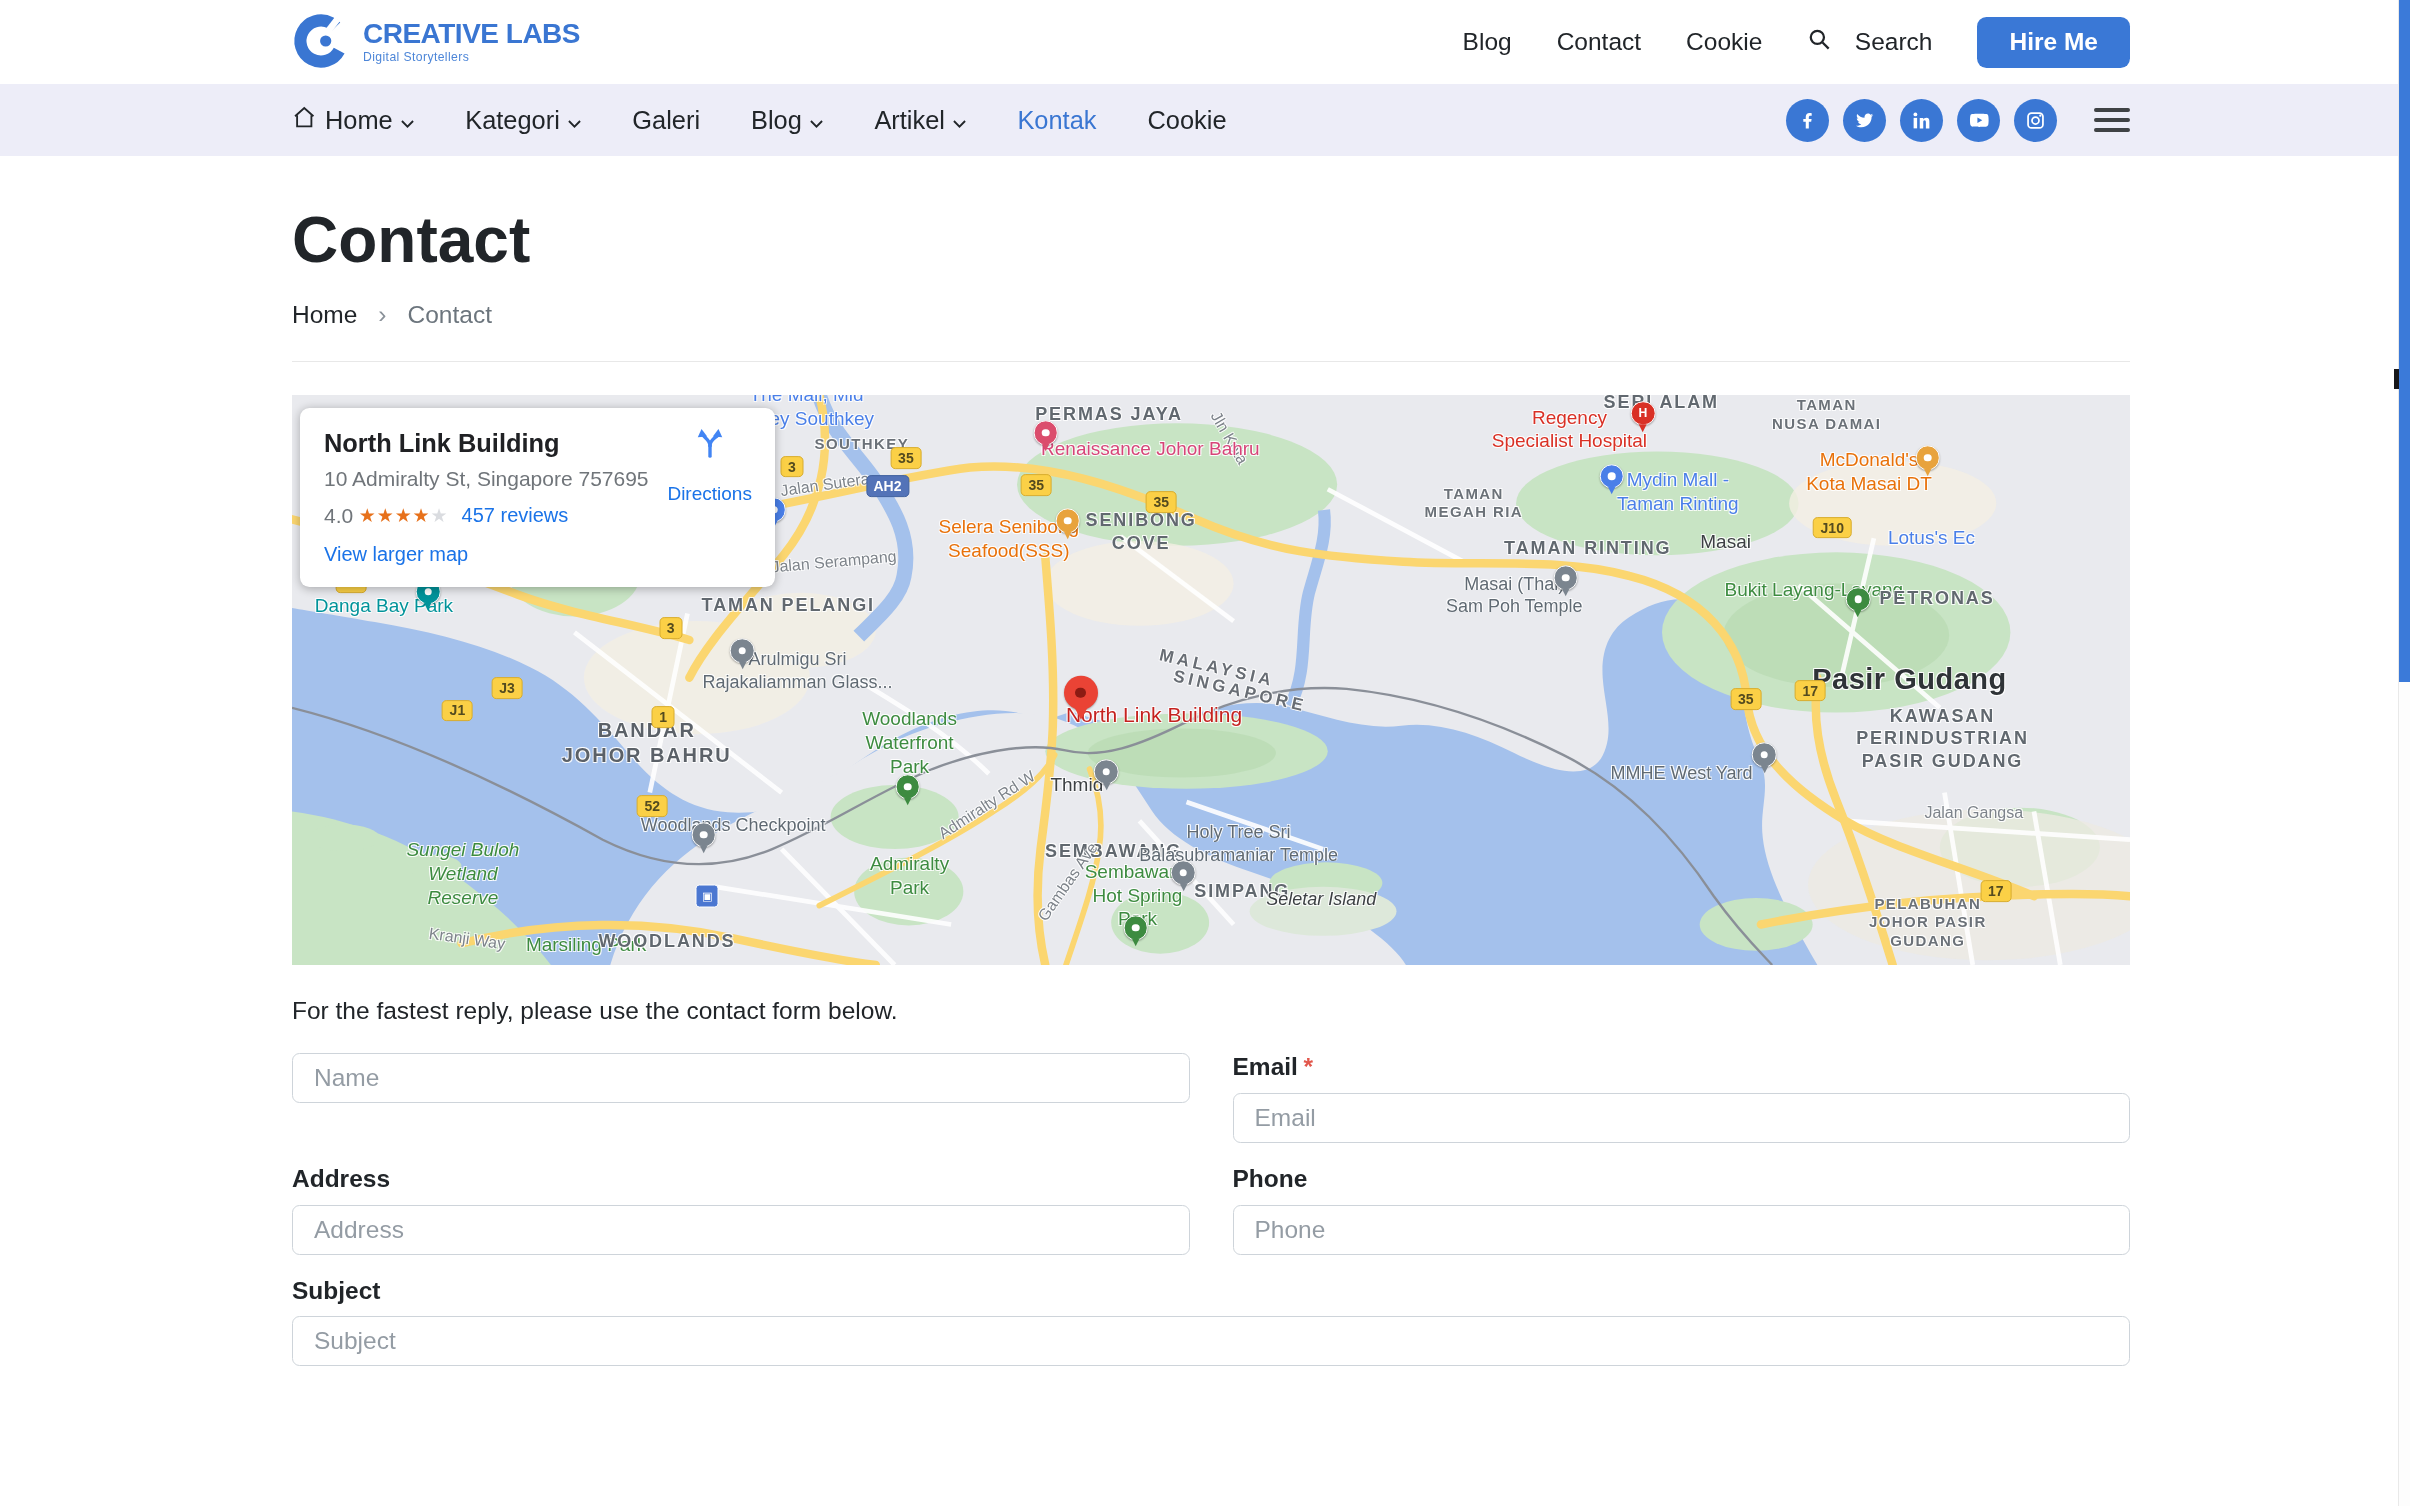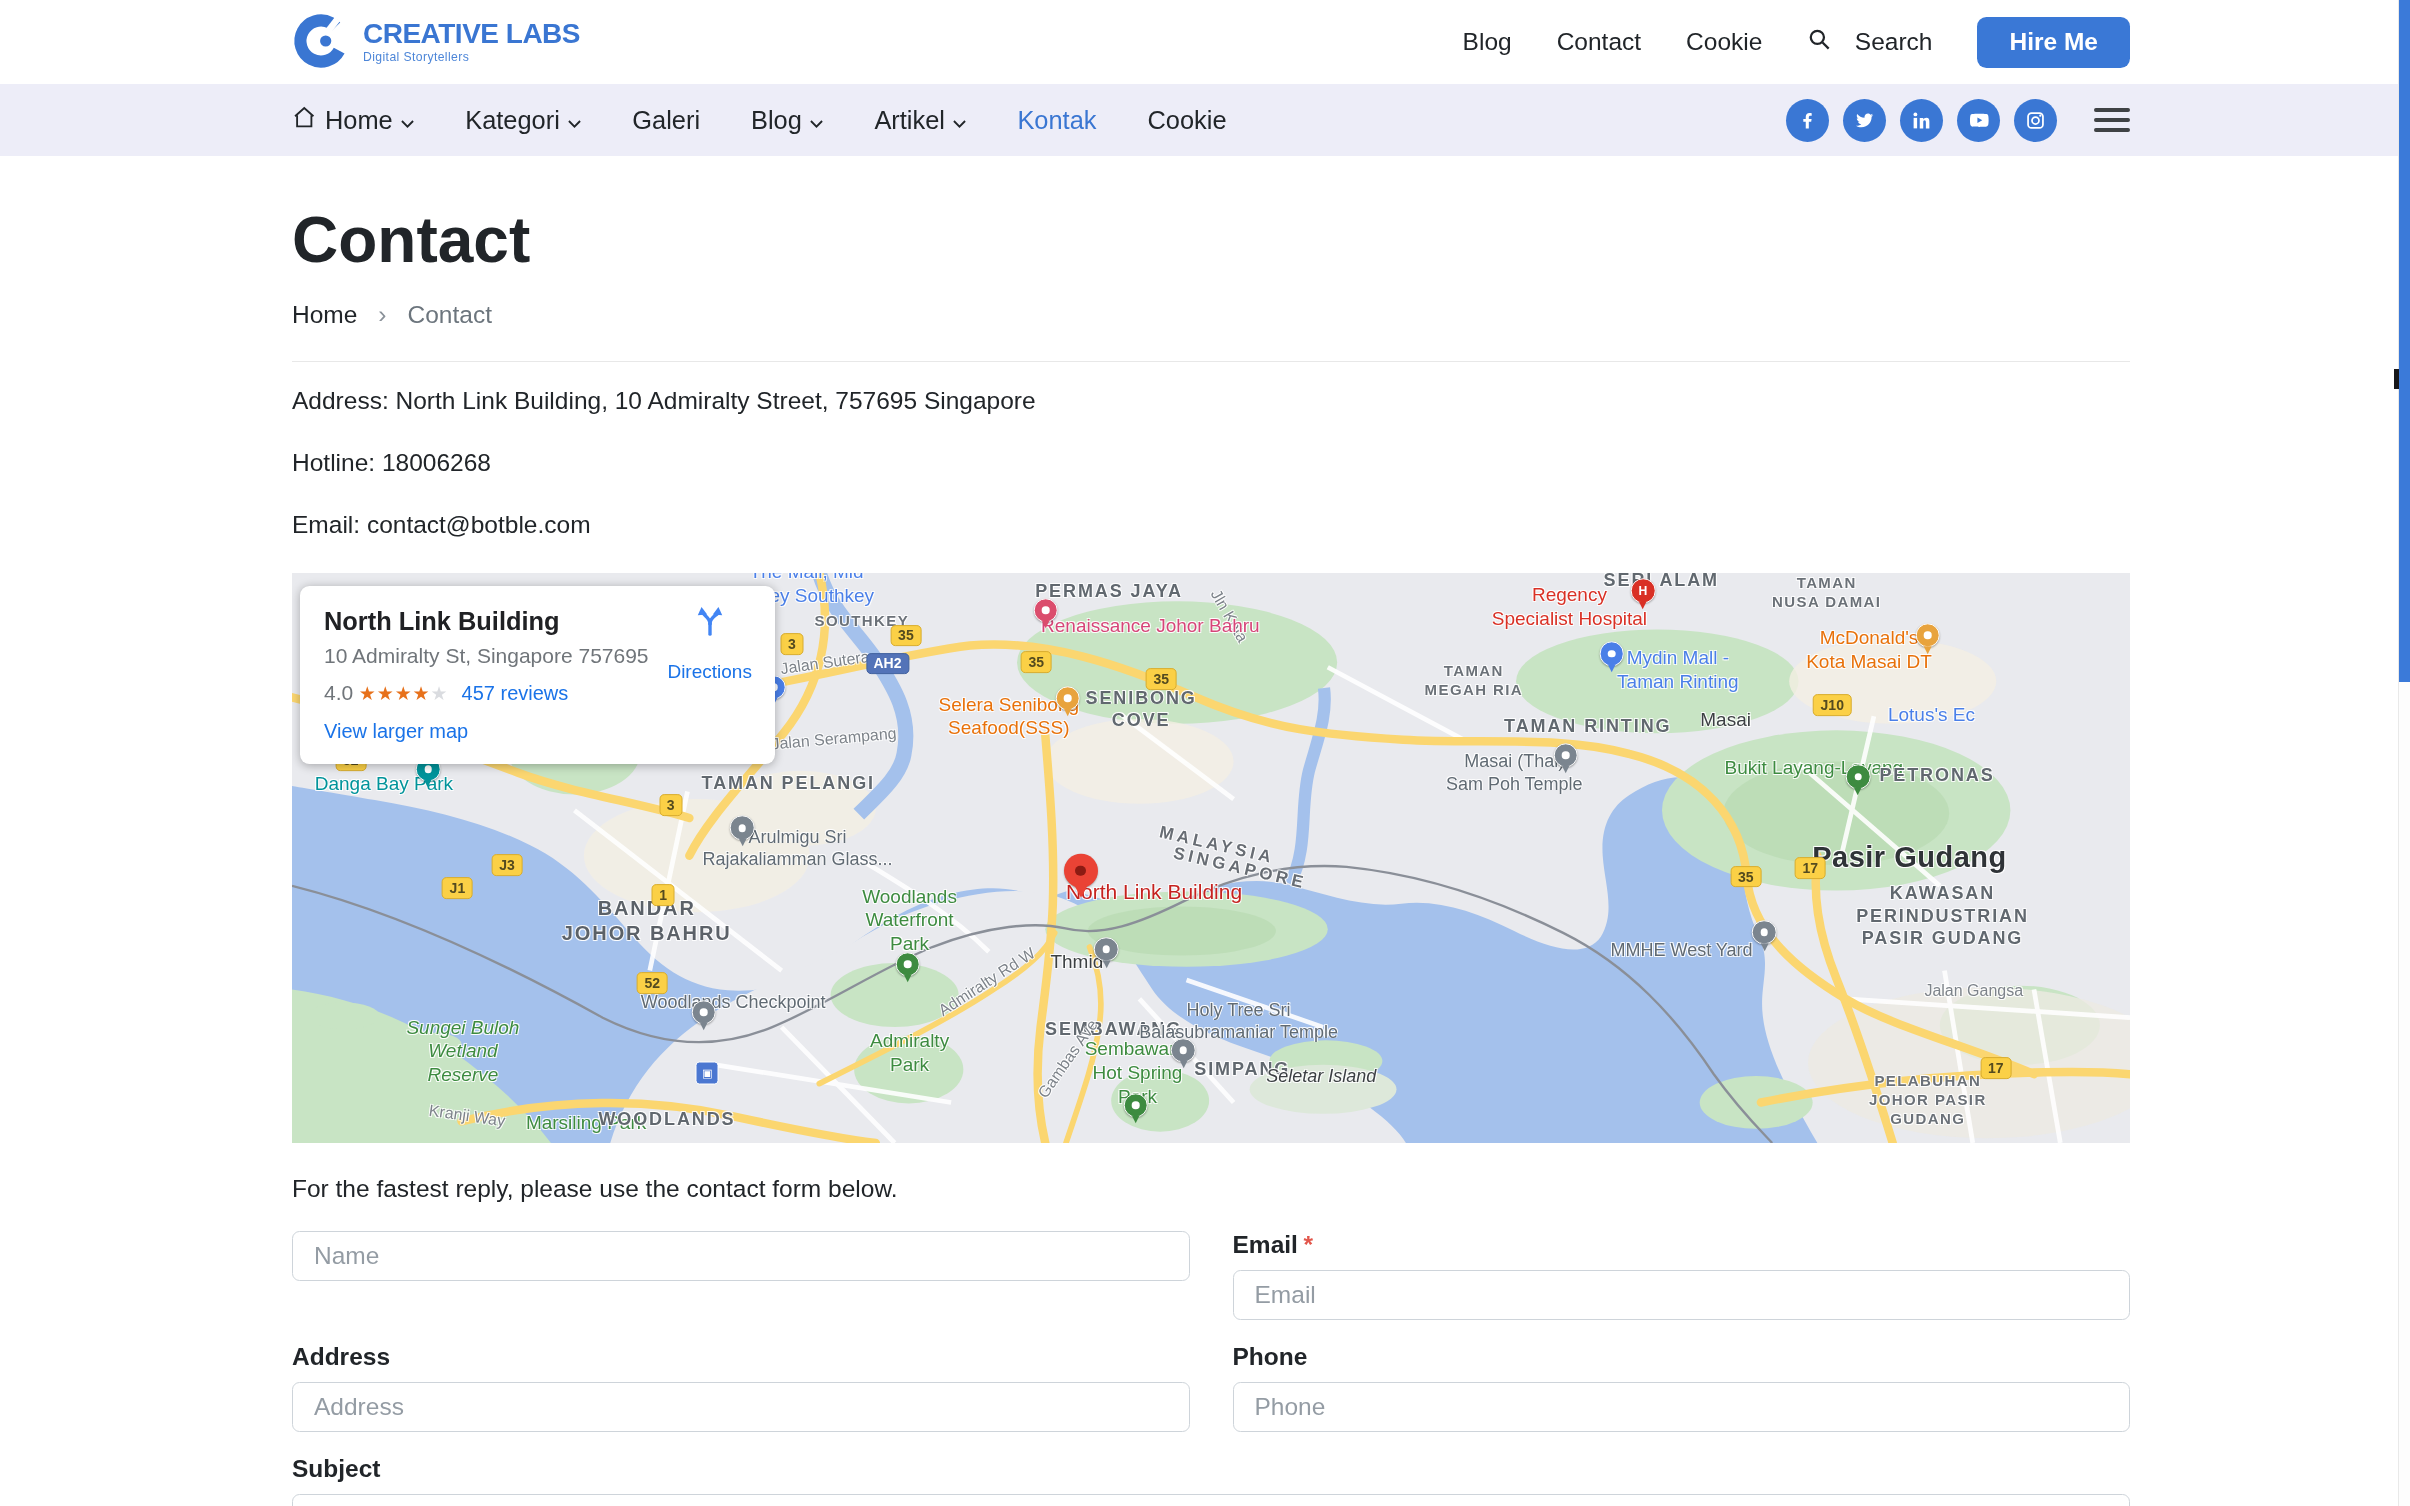--- a/index.html
+++ b/index.html
@@ -234,25 +234,20 @@
     <h1 class="page-title">Contact</h1>
 
     <div class="breadcrumb">
       <span class="bc-home">Home</span>
       <span class="bc-sep">›</span>
       <span class="bc-cur">Contact</span>
     </div>
 
     <hr class="divider">
 
-    <div class="info">
-      <p>Address: North Link Building, 10 Admiralty Street, 757695 Singapore</p>
-      <p>Hotline: 18006268</p>
-      <p>Email: contact@botble.com</p>
-    </div>
 
     <div class="map">
       <svg class="terrain" width="1838" height="570" viewBox="0 0 1952 605" preserveAspectRatio="none">
         <rect width="1952" height="605" fill="#a4c1ec"></rect>
         <path d="M0,0 H1952 V605 H1620 C1585,545 1566,505 1562,470 C1558,438 1572,415 1558,386 C1545,358 1540,330 1542,300 C1544,268 1536,240 1510,226 C1480,210 1450,216 1420,236 C1400,249 1390,270 1392,300 C1394,330 1406,360 1390,386 C1374,409 1338,400 1298,380 C1258,360 1218,346 1178,351 C1138,356 1098,341 1058,331 C1018,321 978,331 938,346 C898,361 858,346 828,336 L798,346 C768,333 738,331 698,341 C658,351 618,376 578,406 C543,431 508,446 463,443 C418,439 388,416 358,381 C328,346 298,311 253,289 C208,266 148,251 88,241 C48,234 18,229 0,226 Z" fill="#e9eaee"></path>
         <path d="M338,605 C358,540 398,496 453,463 C508,431 558,416 598,391 C638,366 678,349 728,341 C778,333 818,339 848,361 C878,383 893,411 913,441 C933,471 973,491 1018,506 C1063,521 1108,541 1143,566 C1163,581 1176,593 1183,605 Z" fill="#e9eaee"></path>
         <rect x="795" y="340" width="14" height="72" fill="#e9eaee" transform="rotate(3 802 376)"></rect>
         <path d="M0,442 C60,450 120,472 170,507 C215,539 250,572 275,605 L0,605 Z" fill="#c8e4c4"></path>
         <g fill="#c8e4c4">
           <ellipse cx="300" cy="190" rx="70" ry="45"></ellipse>

